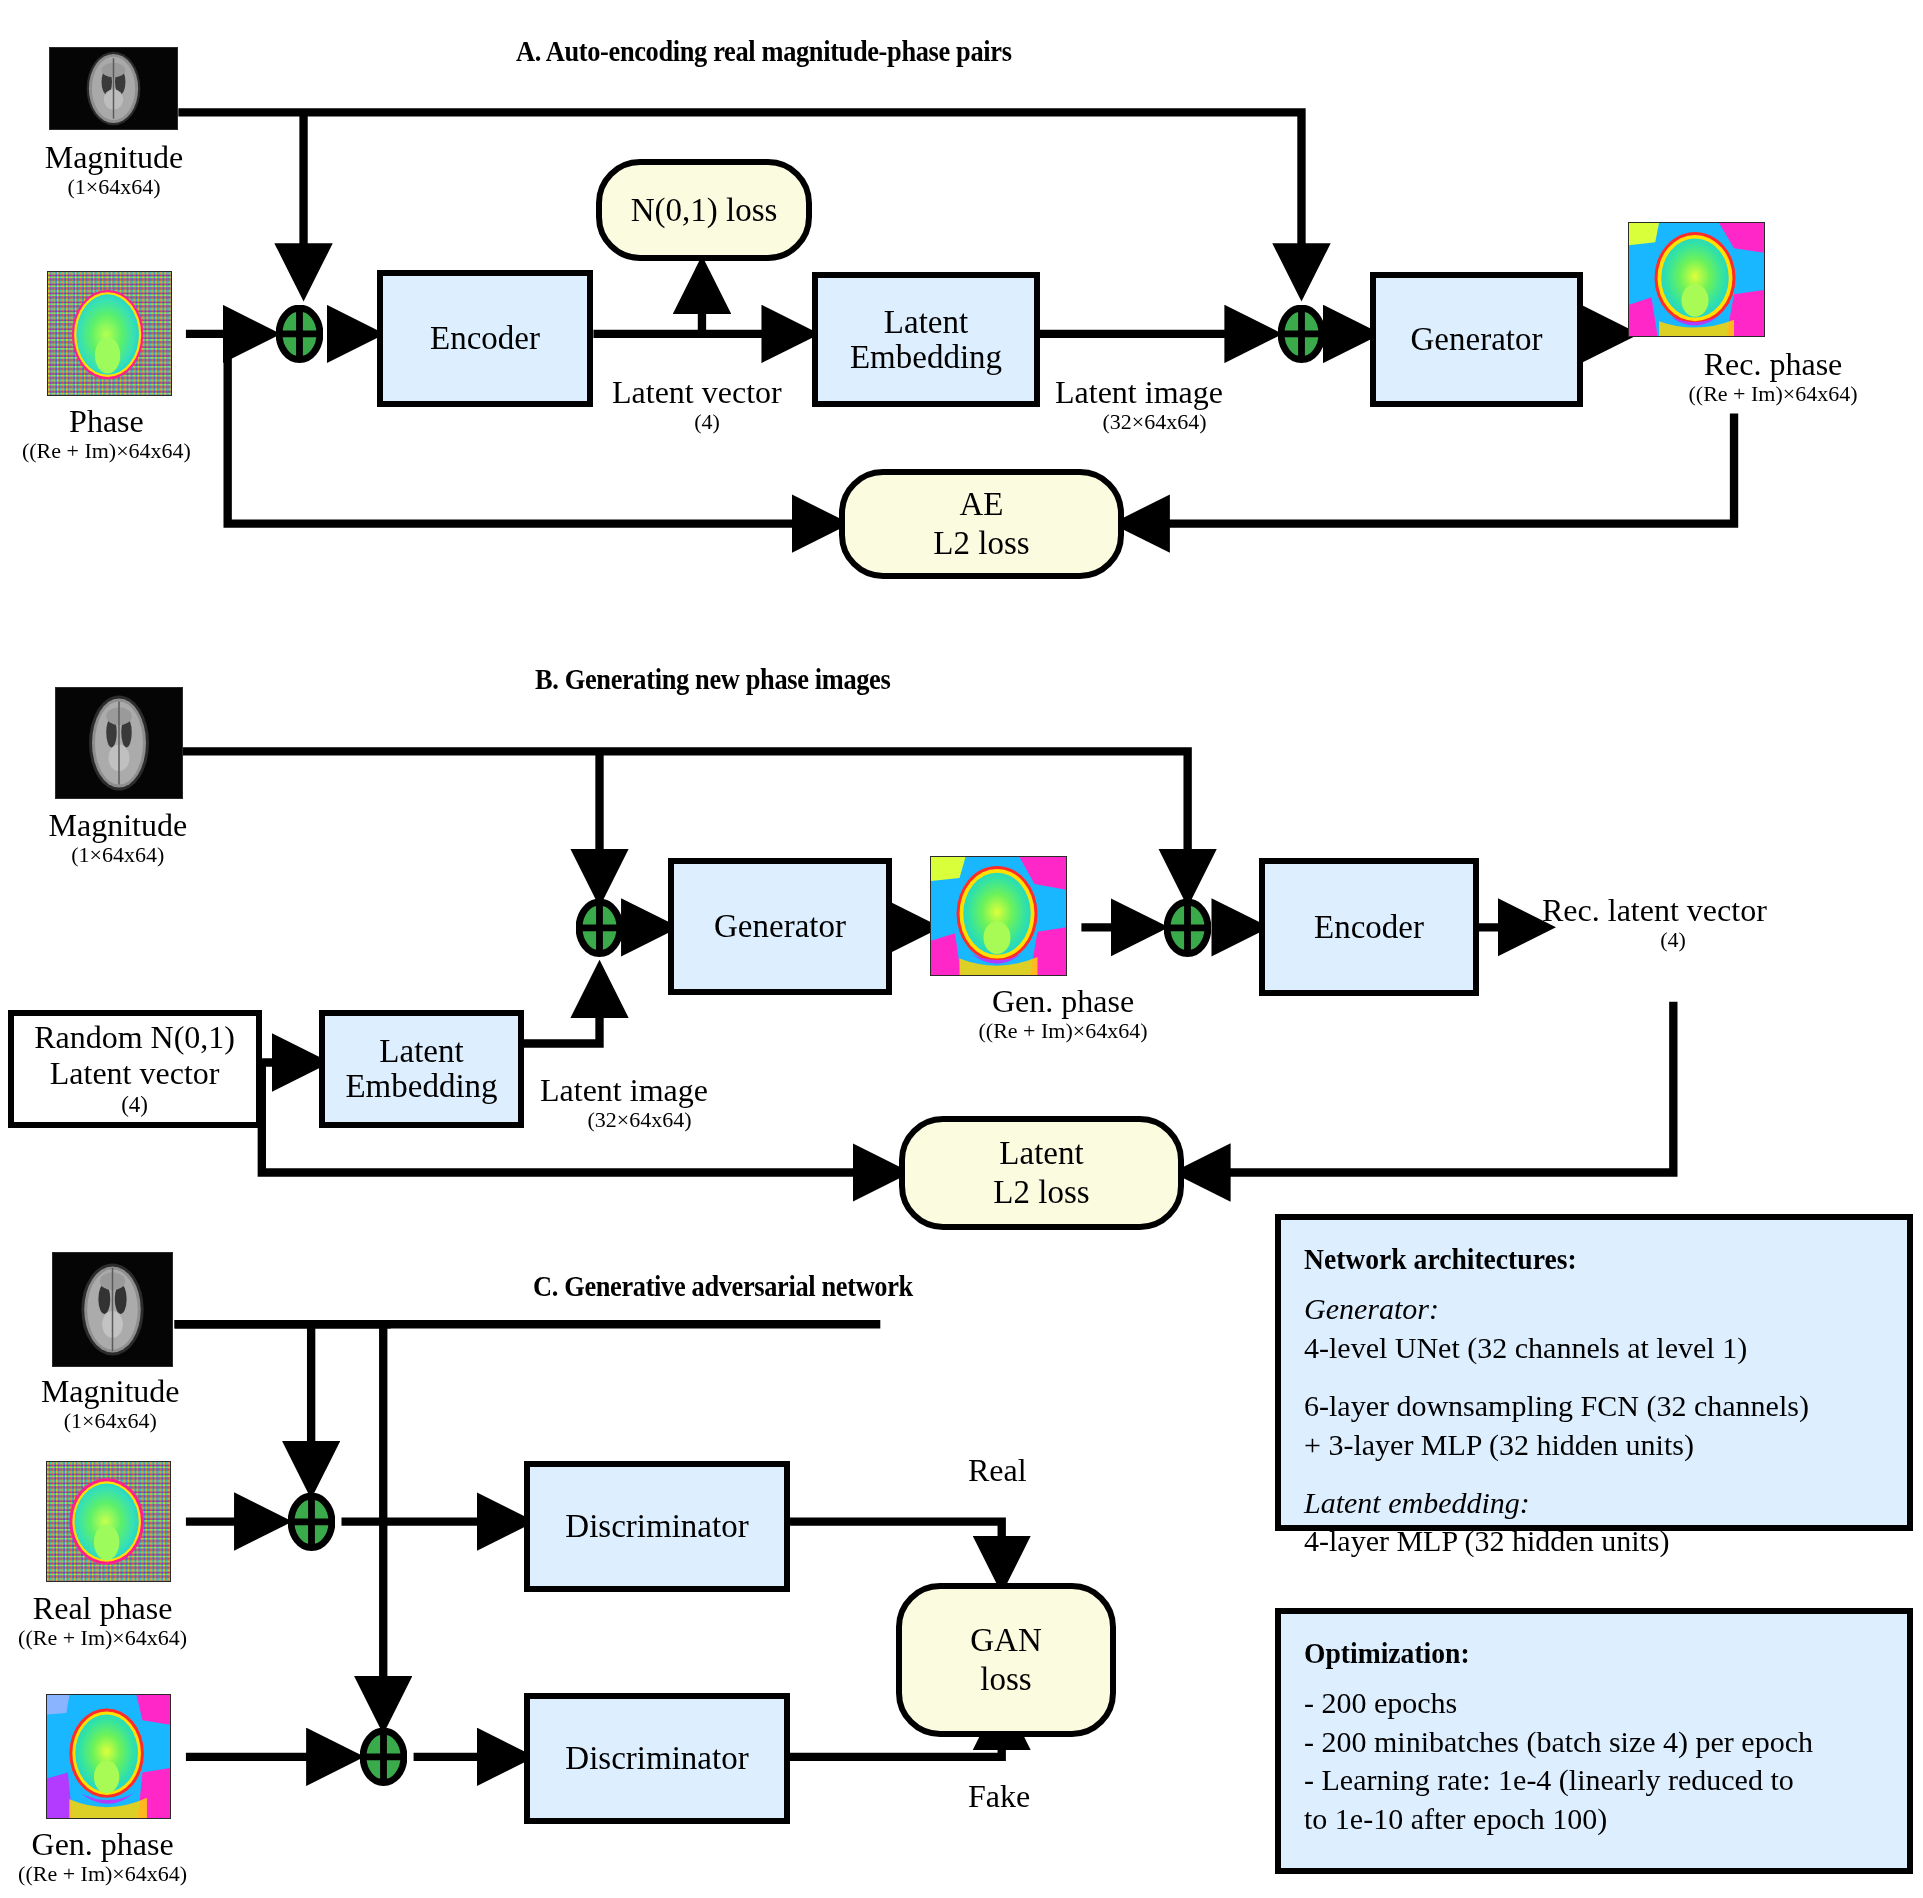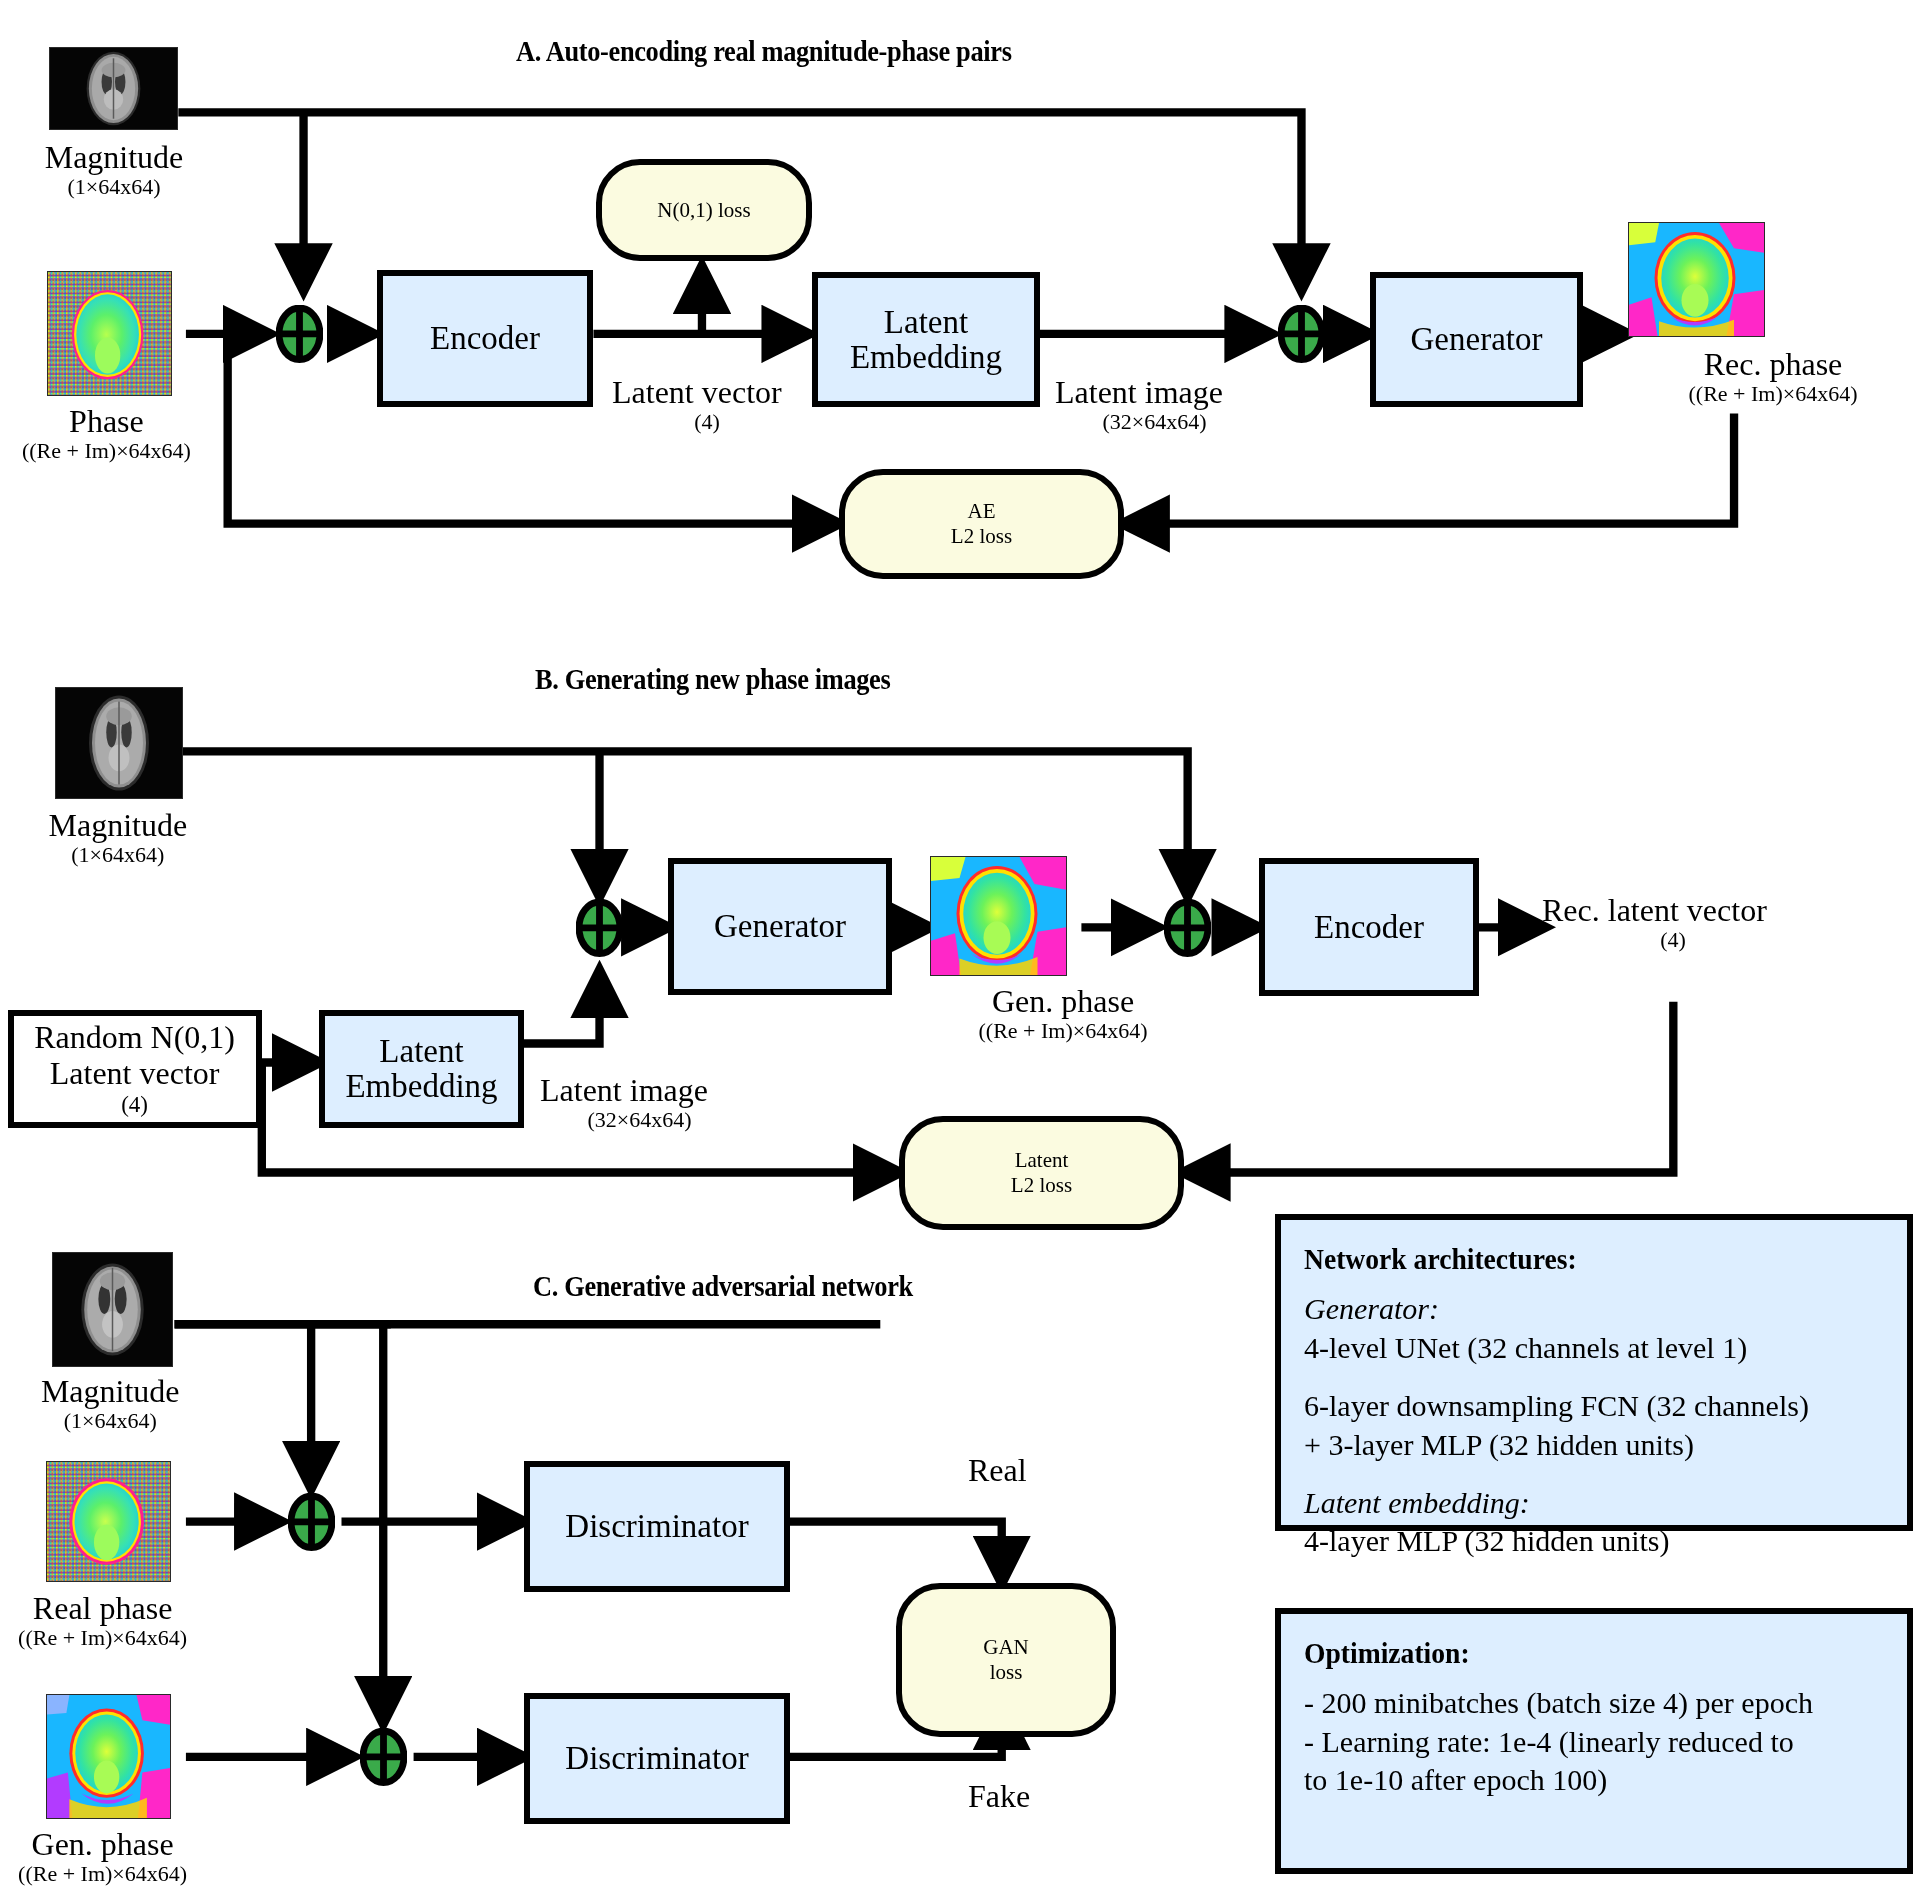--- a/index.html
+++ b/index.html
@@ -16,21 +16,21 @@
         font-size:33px;line-height:1.05;}
   .nbox.two{flex-direction:column;}
 
   .wbox{position:absolute;background:#ffffff;border:6.8px solid #000;box-sizing:border-box;
         display:flex;flex-direction:column;align-items:center;justify-content:center;
         text-align:center;font-size:32px;line-height:1.12;}
   .wbox .sub{font-size:23px;}
 
   .lossbox{position:absolute;background:#fbfbe0;border:6.8px solid #000;box-sizing:border-box;
            border-radius:44px;display:flex;flex-direction:column;align-items:center;
-           justify-content:center;text-align:center;font-size:21px;line-height:1.18;}
+           justify-content:center;text-align:center;font-size:33px;line-height:1.18;}
 
   .img{position:absolute;border:1.5px solid #2a2a2a;box-sizing:border-box;overflow:hidden;}
   .img svg{display:block;width:100%;height:100%;}
 
   .cap{position:absolute;text-align:center;font-size:32px;line-height:1.0;white-space:nowrap;}
   .cap .sub{display:block;font-size:22px;margin-top:3px;}
   .capL{position:absolute;text-align:left;font-size:32px;line-height:1.0;white-space:nowrap;}
   .capL .sub{display:block;font-size:22px;margin-top:3px;}
 
   .plusop{position:absolute;width:47px;height:58px;}
@@ -457,19 +457,20 @@
     <span class="gap"></span>
     <span class="ln">6-layer downsampling FCN (32 channels)</span>
     <span class="ln">+ 3-layer MLP (32 hidden units)</span>
     <span class="gap"></span>
     <span class="it">Latent embedding:</span>
     <span class="ln">4-layer MLP (32 hidden units)</span>
   </div>
 
   <div class="infobox" style="left:1275px;top:1608px;width:638px;height:266px;">
     <span class="hd">Optimization:</span>
+    <span class="ln">- 200 epochs</span>
     <span class="ln">- 200 minibatches (batch size 4) per epoch</span>
     <span class="ln">- Learning rate: 1e-4 (linearly reduced to</span>
     <span class="ind">to 1e-10 after epoch 100)</span>
   </div>
 
 </div>
 
 
 </body></html>

